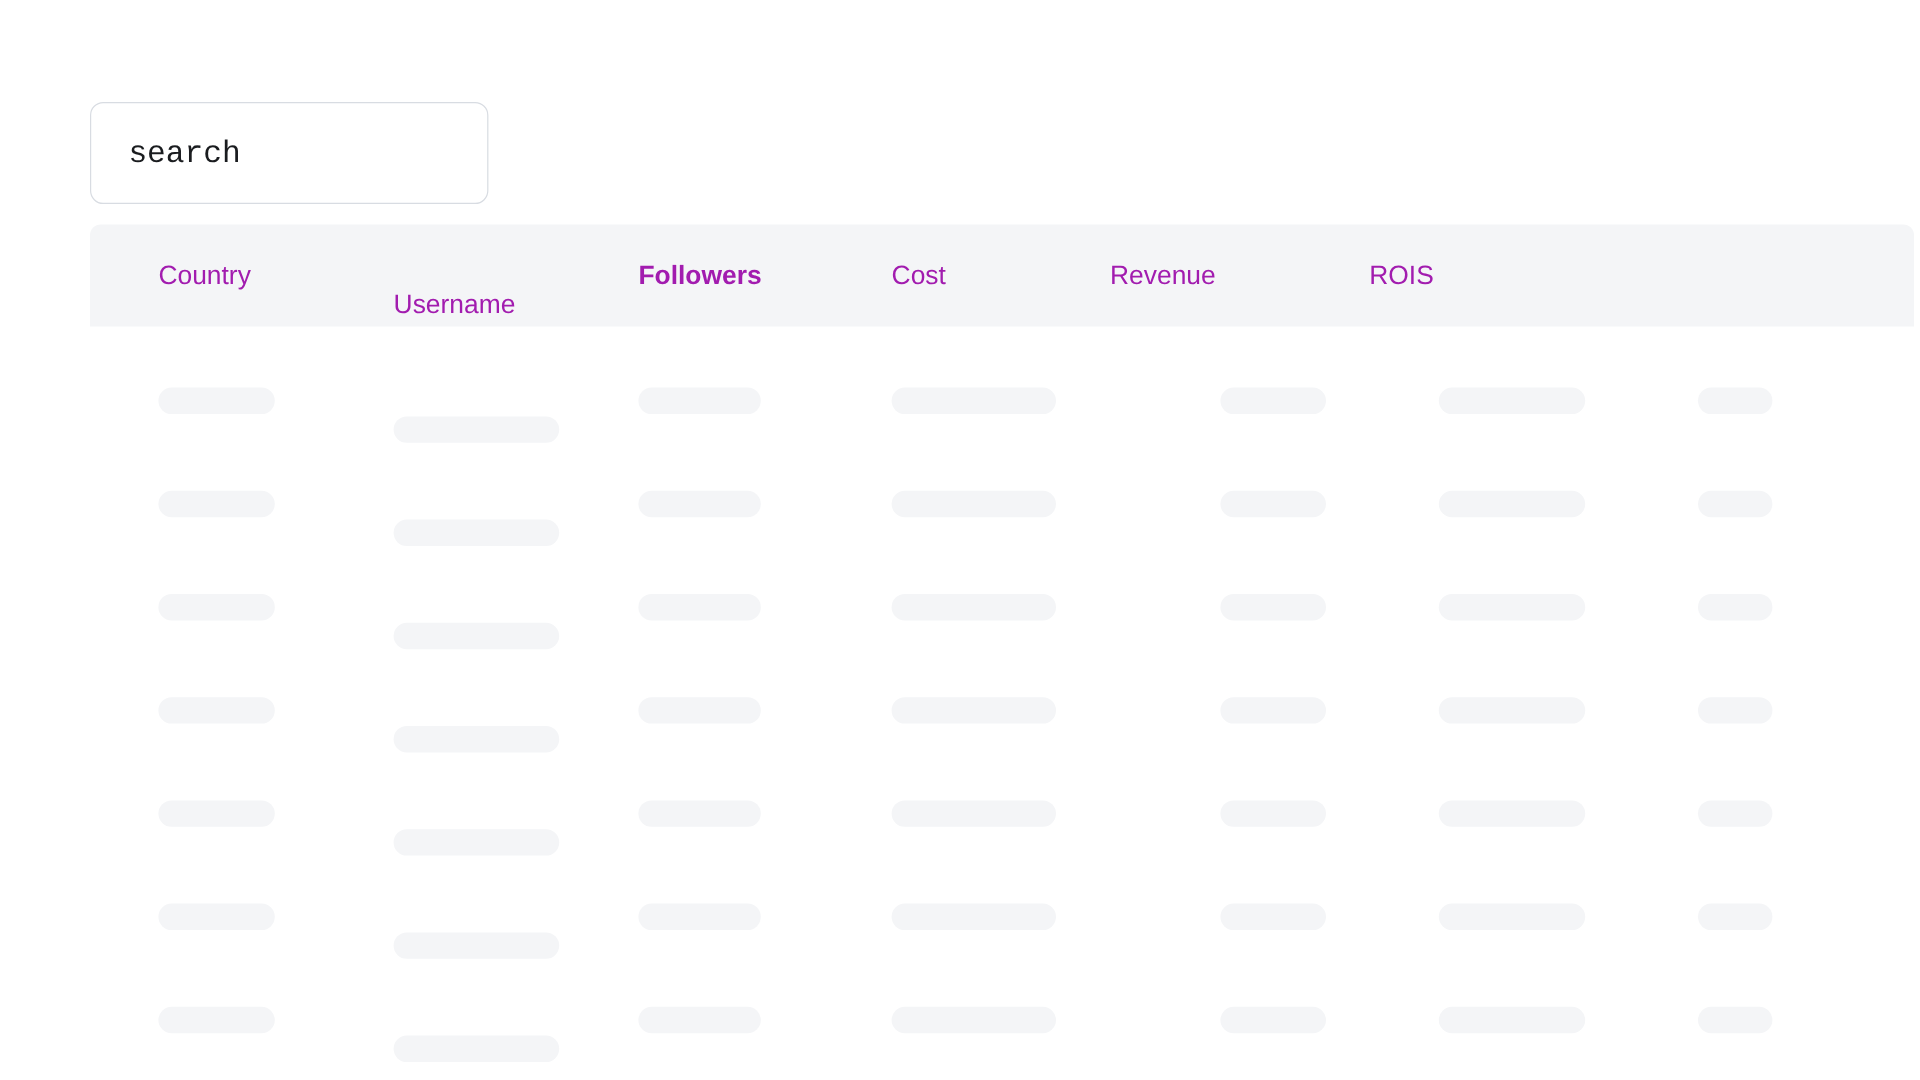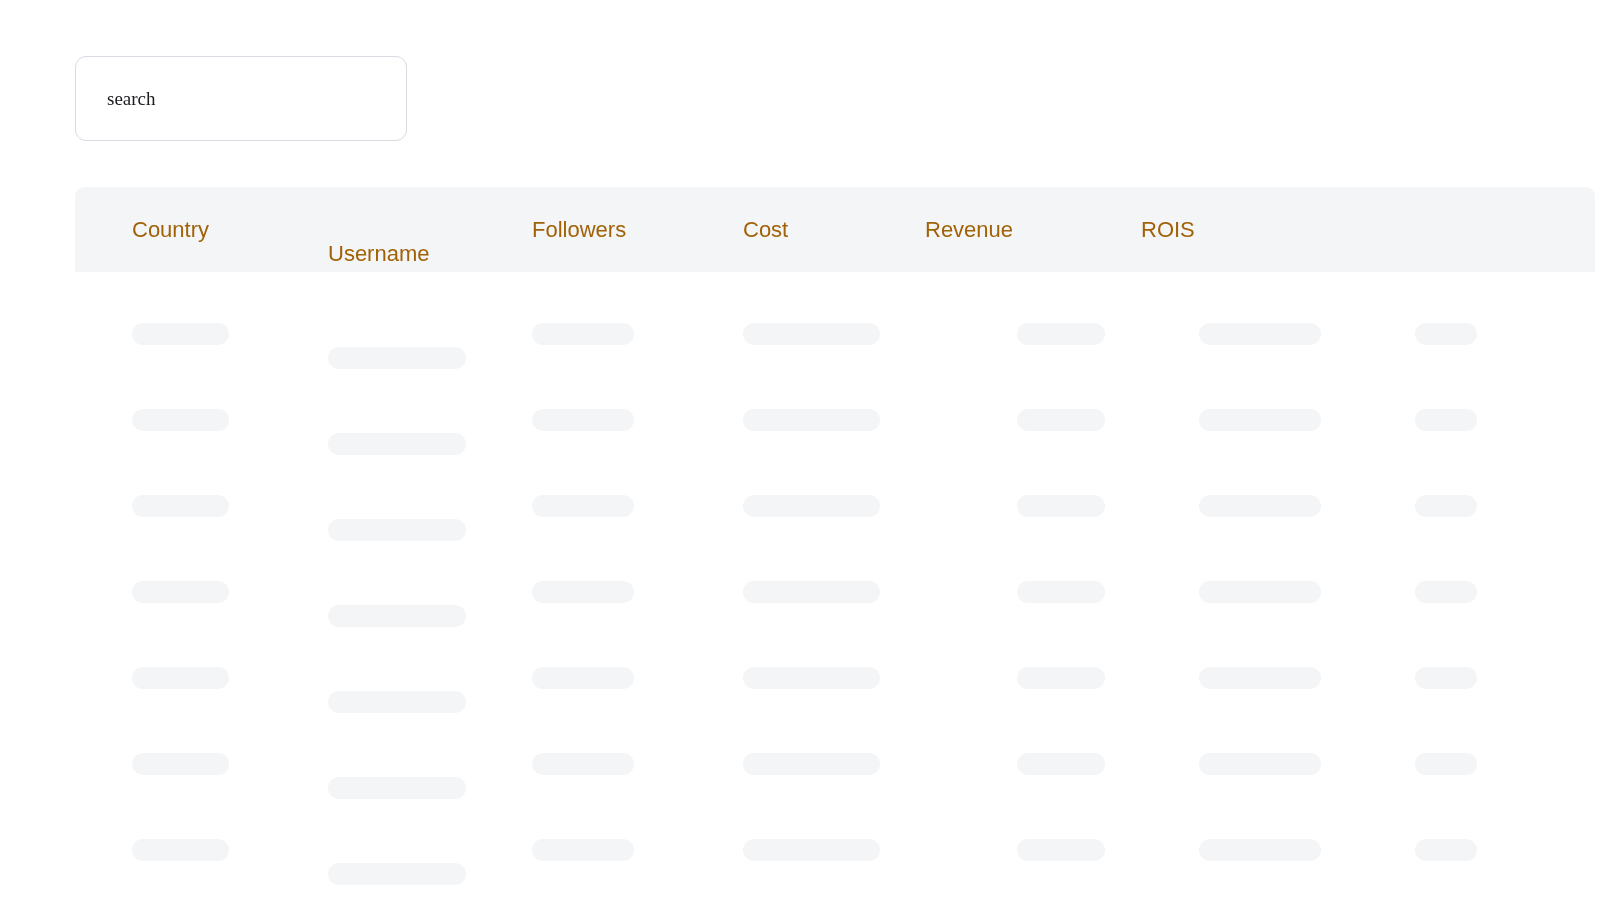--- a/index.html
+++ b/index.html
@@ -23,25 +23,26 @@
     width: 332px;
     height: 85px;
   }
   .search-input {
     width: 100%;
     height: 100%;
     box-sizing: border-box;
     border: 1px solid #d8dce2;
     border-radius: 11px;
     background: #ffffff;
-    font-family: Liberation Serif, serif;
-    font-size: 19px;
+    font-family: Liberation Mono, monospace;
+    font-size: 26px;
     color: #1a1c1f;
     padding: 0 0 0 31px;
     outline: none;
+    margin-top: 29px;
   }
   .search-input::placeholder {
     color: #1a1c1f;
     opacity: 1;
   }
 
   
   .table {
     position: absolute;
     left: 75px;
@@ -51,30 +52,30 @@
   .table-header {
     display: flex;
     align-items: center;
     height: 85px;
     background: #f4f5f7;
     border-radius: 9px 9px 0 0;
   }
   .th {
     font-size: 22px;
     line-height: 1;
-    color: #a16207;
+    color: #a21caf;
     font-weight: 400;
     white-space: nowrap;
     flex: 0 0 auto;
     box-sizing: border-box;
   }
   
   .col-0 { width: 196px; padding-left: 57px; }
   .col-1 { width: 232px; padding-left: 57px; margin-top: 48px; }
-  .col-2 { width: 216px; padding-left: 29px; }
+  .col-2 { width: 216px; padding-left: 29px; font-weight: bold; }
   .col-3 { width: 274px; padding-left: 24px; }
   .col-4 { width: 182px; padding-left: 24px; }
   .col-5 { width: 216px; padding-left: 24px; }
   .col-6 { width: 204px; padding-left: 24px; }
 
   .table-body {
     padding-top: 19px;
   }
   .row {
     display: flex;

